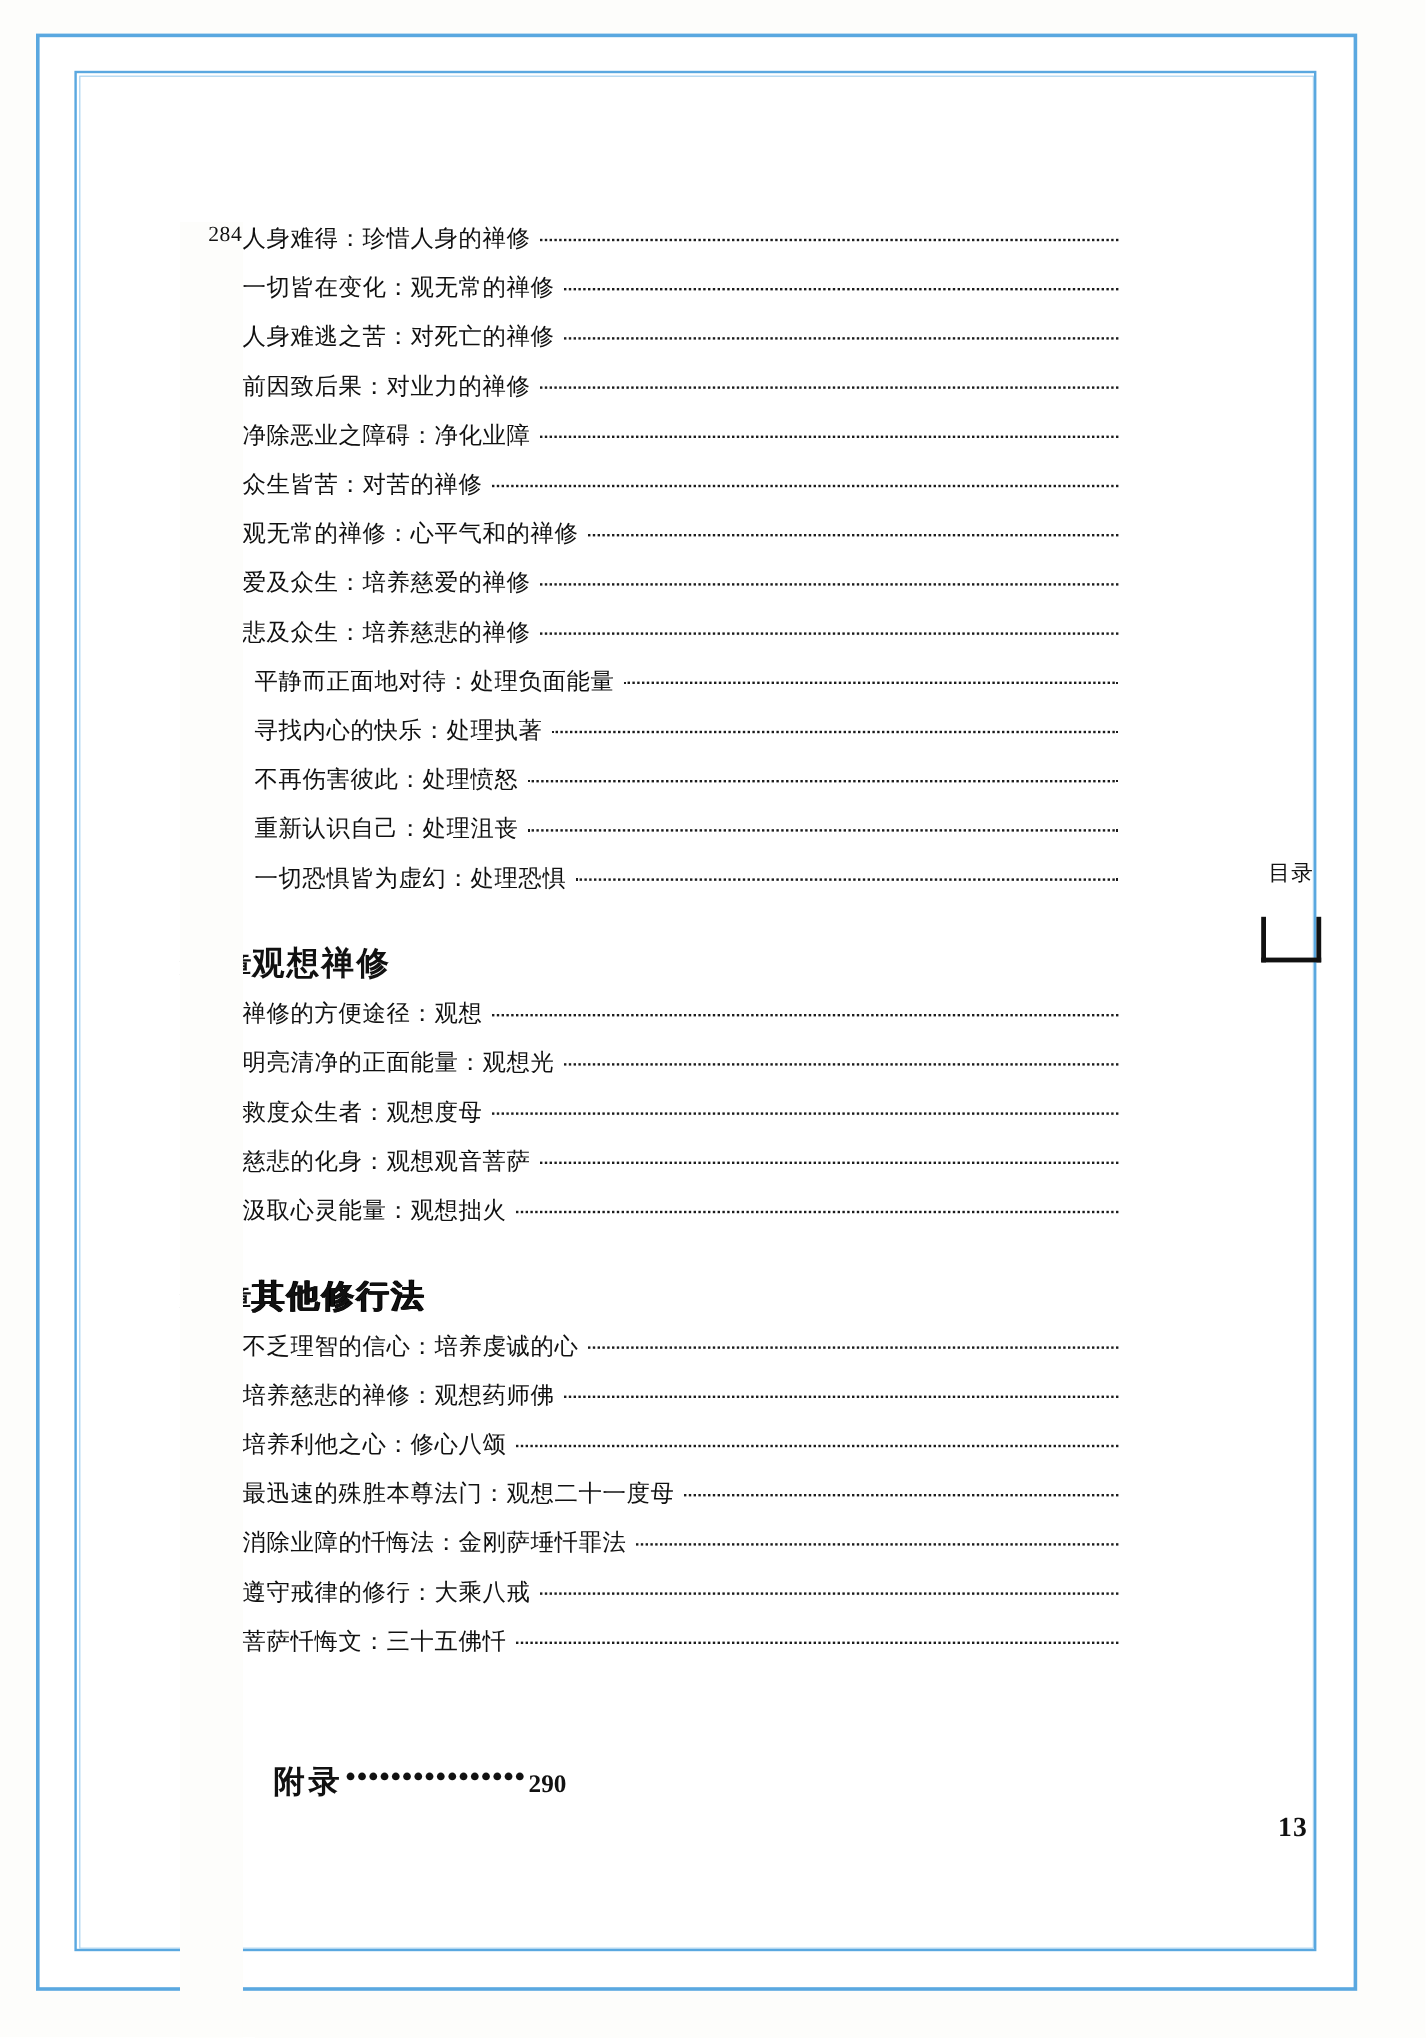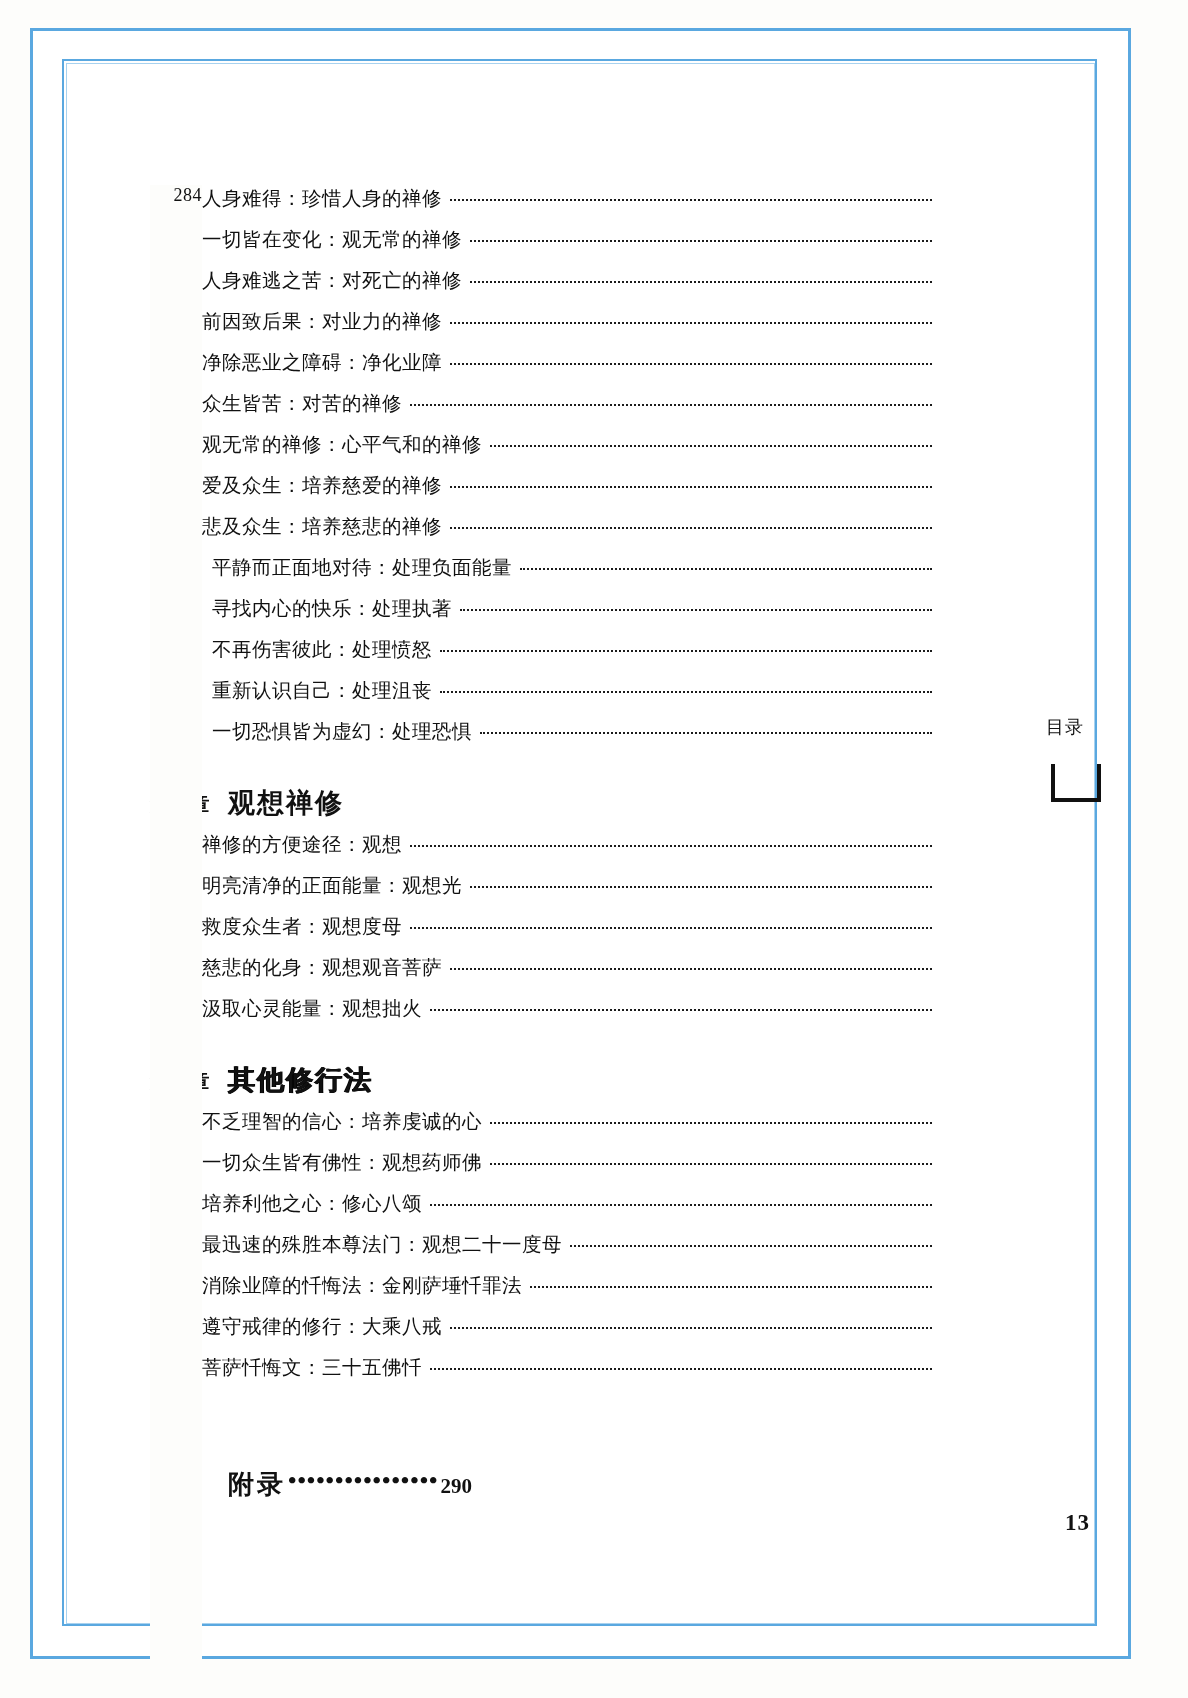--- a/index.html
+++ b/index.html
@@ -107,21 +107,21 @@
     letter-spacing: 0.5px;
     font-family: "Liberation Serif", serif;
   }
   .chapter .ch-label .ch-no {
     font-size: 25px;
     padding: 0 2px;
   }
   .chapter .ch-title {
     font-weight: bold;
     font-size: 27px;
-    margin-left: 18px;
+    margin-left: 0;
     letter-spacing: 2px;
   }
   .chapter.decorated .ch-title {
     text-shadow: 0.8px 0 0 #000, -0.8px 0 0 #000;
   }
 
   
   .appendix {
     margin-top: 72px;
     padding-left: 78px;
@@ -144,21 +144,21 @@
   .appendix .ap-page {
     font-size: 21px;
   }
 
   
   .side-marker {
     position: absolute;
     right: 82px;
     top: 712px;
     width: 60px;
-    text-align: left;
+    text-align: center;
   }
   .side-marker .sm-text {
     font-size: 18px;
     line-height: 30px;
     letter-spacing: 1px;
   }
   .side-marker .sm-box {
     margin: 22px auto 0 auto;
     width: 42px;
     height: 34px;
@@ -318,21 +318,21 @@
     </div>
     <div>
       <div class="entry">
         <span class="num">1、</span>
         <span class="title">不乏理智的信心：培养虔诚的心</span>
         <span class="leader"></span>
         <span class="page">200</span>
       </div>
       <div class="entry">
         <span class="num">3、</span>
-        <span class="title">一切众生皆有佛性：观想药师佛</span>
+        <span class="title">培养慈悲的禅修：观想药师佛</span>
         <span class="leader"></span>
         <span class="page">232</span>
       </div>
       <div class="entry">
         <span class="num">4、</span>
         <span class="title">培养利他之心：修心八颂</span>
         <span class="leader"></span>
         <span class="page">238</span>
       </div>
       <div class="entry">

